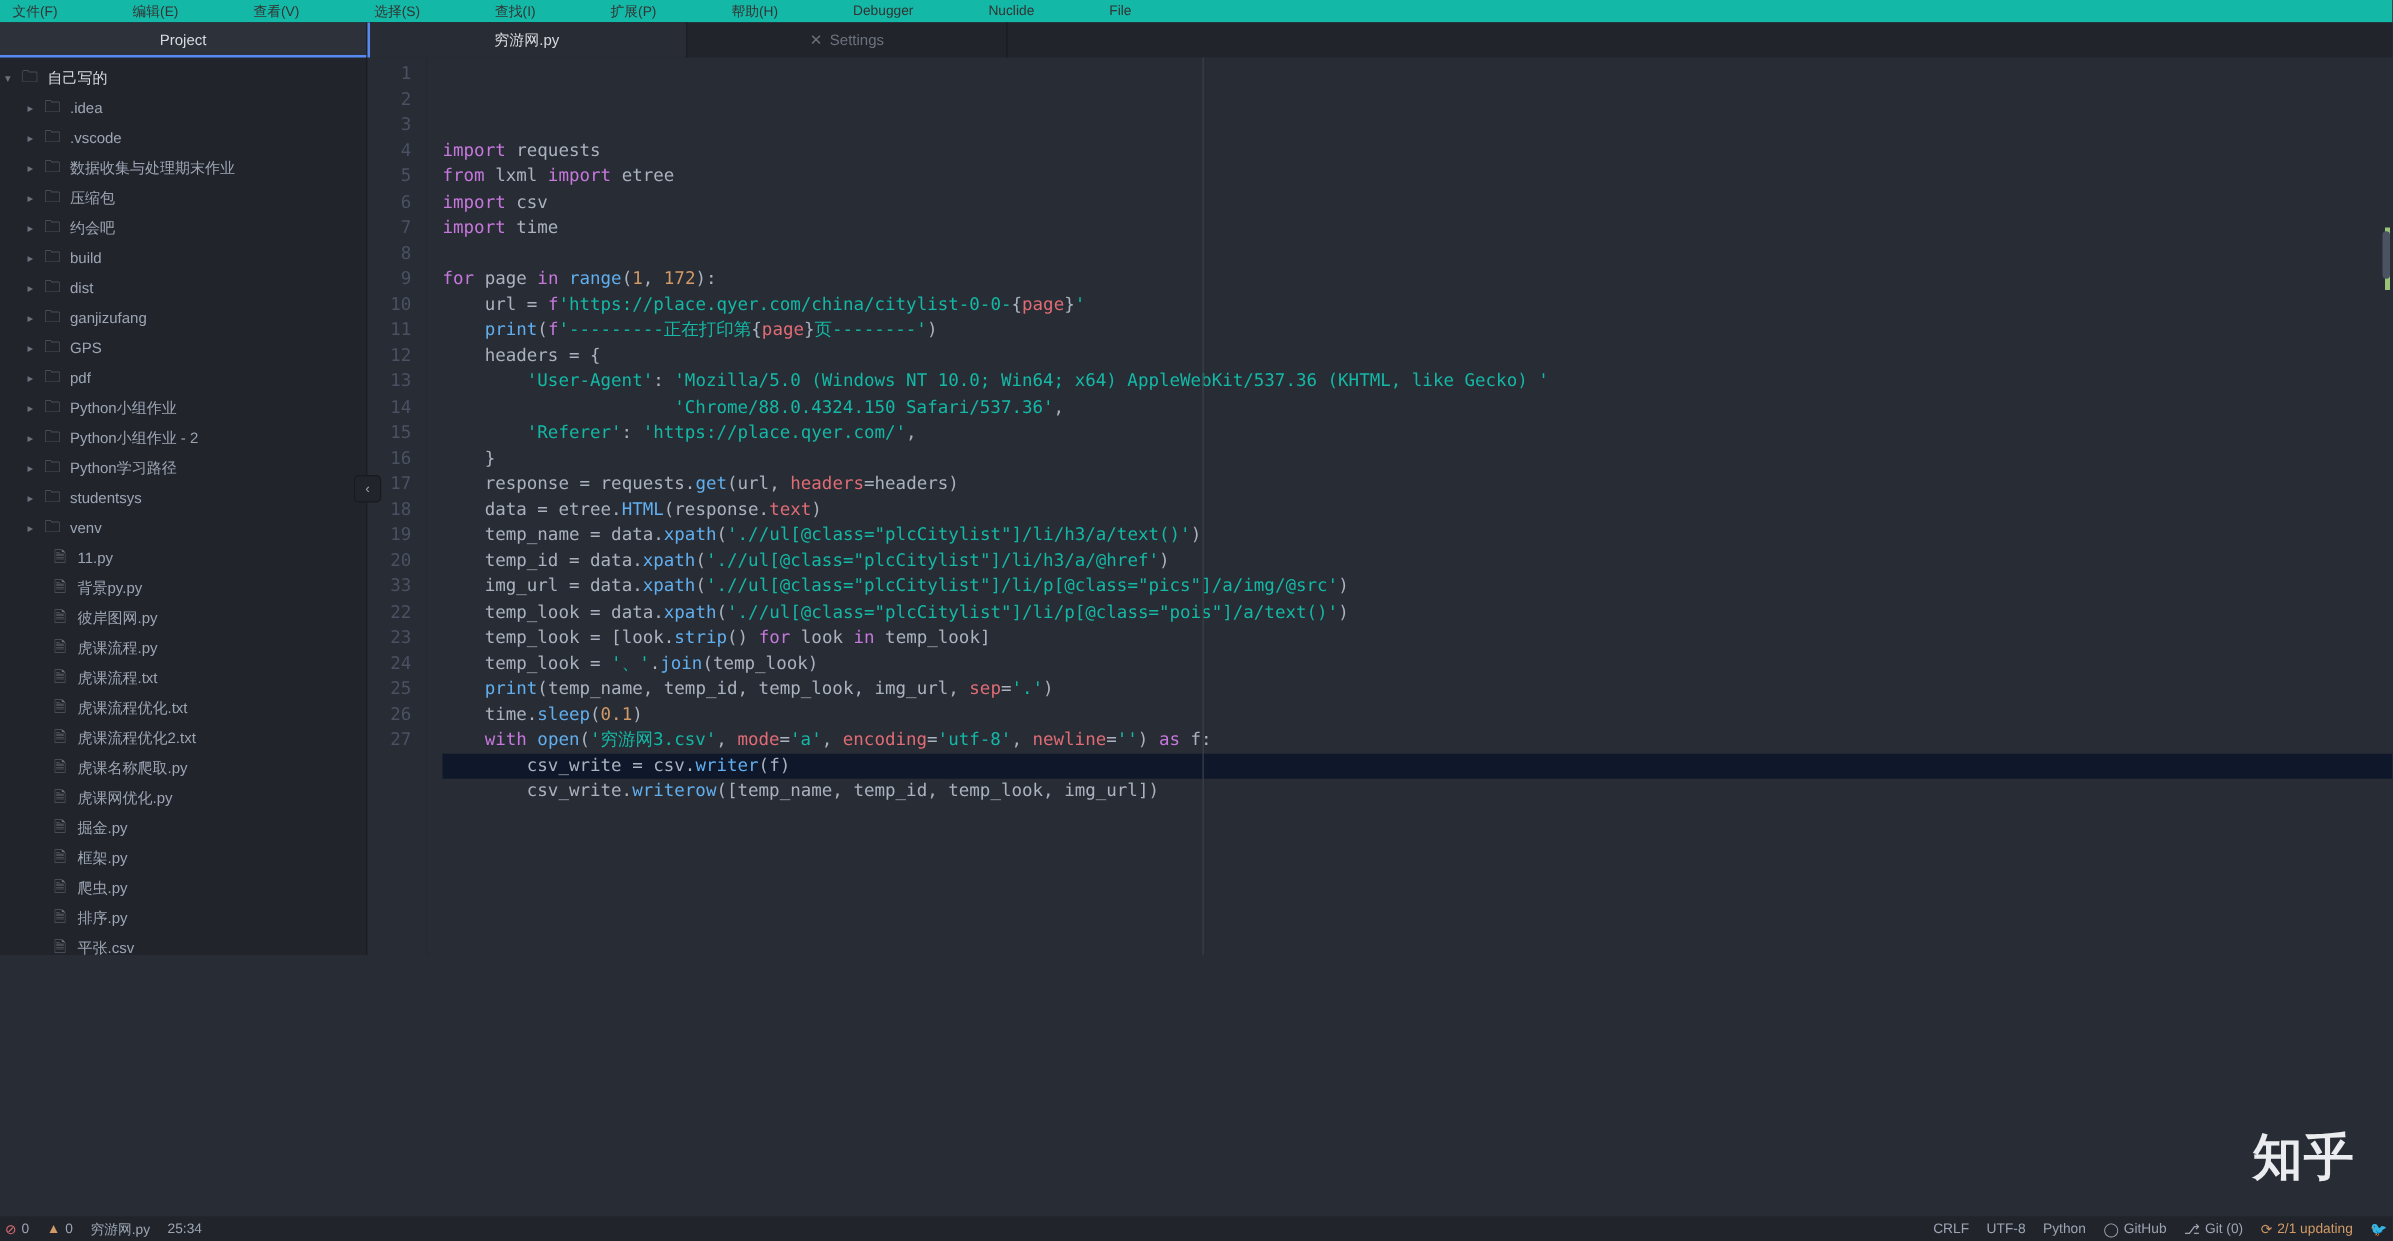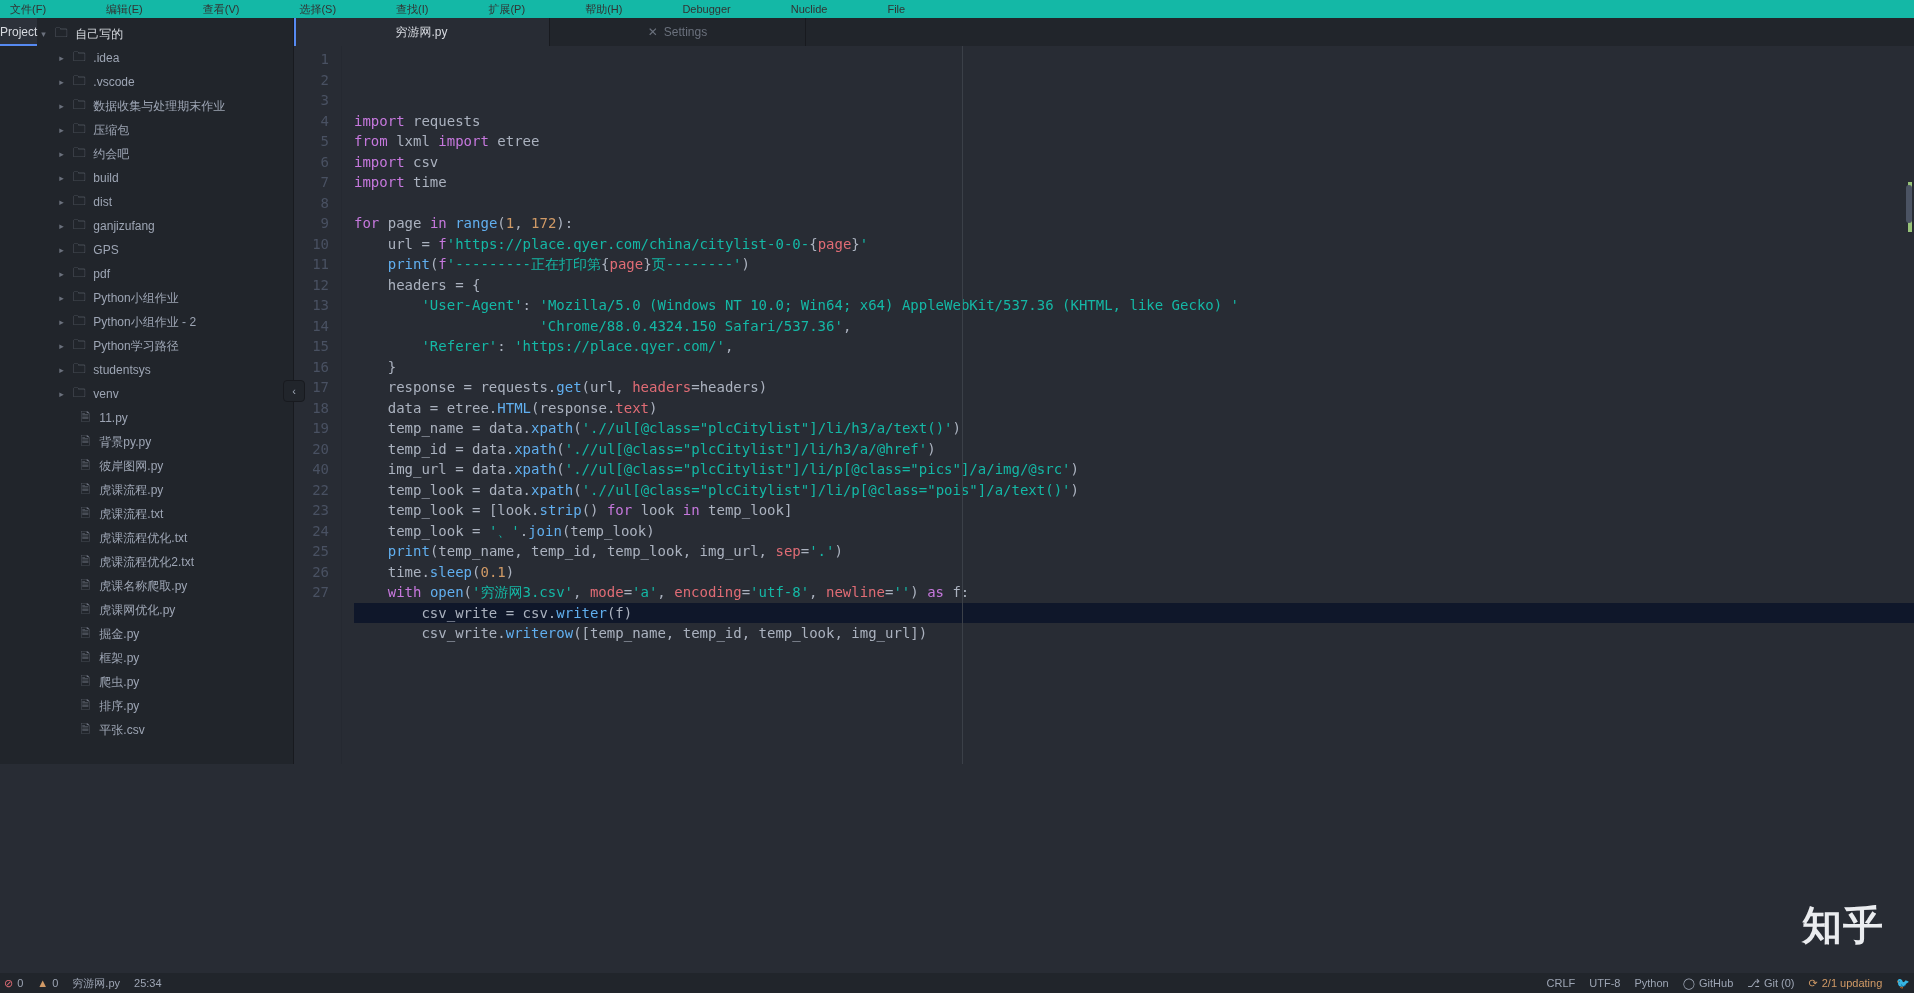--- a/index.html
+++ b/index.html
@@ -23,21 +23,21 @@
   font-size: 11px;
   gap: 44px;
 }
 .menubar span { padding: 0 8px; cursor: default; }
 .main { display: flex; height: 746px; }
 .sidebar {
   width: 294px;
   background: #21252b;
   border-right: 1px solid #181a1f;
   display: flex;
-  flex-direction: row;
+  flex-direction: column;
 }
 .sidebar-tab {
   height: 28px;
   text-align: center;
   line-height: 28px;
   color: #d7dae0;
   font-size: 12px;
   border-bottom: 2px solid #568af2;
   background: #2c313a;
 }
@@ -325,21 +325,21 @@
           <div>11</div>
           <div>12</div>
           <div>13</div>
           <div>14</div>
           <div>15</div>
           <div>16</div>
           <div>17</div>
           <div>18</div>
           <div>19</div>
           <div>20</div>
-          <div>40</div>
+          <div>33</div>
           <div>22</div>
           <div>23</div>
           <div>24</div>
           <div>25</div>
           <div>26</div>
           <div>27</div>
         </div>
       <div class="code" id="code">
         <div class="ruler"></div>
       <div class="row"><span class="kw">import</span><span class="op"> requests</span></div><div class="row"><span class="kw">from</span><span class="op"> lxml </span><span class="kw">import</span><span class="op"> etree</span></div><div class="row"><span class="kw">import</span><span class="op"> csv</span></div><div class="row"><span class="kw">import</span><span class="op"> time</span></div><div class="row"></div><div class="row"><span class="kw">for</span><span class="op"> page </span><span class="kw">in</span><span class="op"> </span><span class="fn">range</span><span class="op">(</span><span class="num">1</span><span class="op">, </span><span class="num">172</span><span class="op">):</span></div><div class="row"><span class="op">    url </span><span class="op">=</span><span class="op"> </span><span class="kw">f</span><span class="str">'https://place.qyer.com/china/citylist-0-0-</span><span class="op">{</span><span class="id">page</span><span class="op">}</span><span class="str">'</span></div><div class="row"><span class="op">    </span><span class="fn">print</span><span class="op">(</span><span class="kw">f</span><span class="str">'---------正在打印第</span><span class="op">{</span><span class="id">page</span><span class="op">}</span><span class="str">页--------'</span><span class="op">)</span></div><div class="row"><span class="op">    headers </span><span class="op">=</span><span class="op"> {</span></div><div class="row"><span class="op">        </span><span class="str">'User-Agent'</span><span class="op">: </span><span class="str">'Mozilla/5.0 (Windows NT 10.0; Win64; x64) AppleWebKit/537.36 (KHTML, like Gecko) '</span></div><div class="row"><span class="op">                      </span><span class="str">'Chrome/88.0.4324.150 Safari/537.36'</span><span class="op">,</span></div><div class="row"><span class="op">        </span><span class="str">'Referer'</span><span class="op">: </span><span class="str">'https://place.qyer.com/'</span><span class="op">,</span></div><div class="row"><span class="op">    }</span></div><div class="row"><span class="op">    response </span><span class="op">=</span><span class="op"> requests.</span><span class="fn">get</span><span class="op">(url, </span><span class="id">headers</span><span class="op">=headers)</span></div><div class="row"><span class="op">    data </span><span class="op">=</span><span class="op"> etree.</span><span class="fn">HTML</span><span class="op">(response.</span><span class="id">text</span><span class="op">)</span></div><div class="row"><span class="op">    temp_name </span><span class="op">=</span><span class="op"> data.</span><span class="fn">xpath</span><span class="op">(</span><span class="str">'.//ul[@class="plcCitylist"]/li/h3/a/text()'</span><span class="op">)</span></div><div class="row"><span class="op">    temp_id </span><span class="op">=</span><span class="op"> data.</span><span class="fn">xpath</span><span class="op">(</span><span class="str">'.//ul[@class="plcCitylist"]/li/h3/a/@href'</span><span class="op">)</span></div><div class="row"><span class="op">    img_url </span><span class="op">=</span><span class="op"> data.</span><span class="fn">xpath</span><span class="op">(</span><span class="str">'.//ul[@class="plcCitylist"]/li/p[@class="pics"]/a/img/@src'</span><span class="op">)</span></div><div class="row"><span class="op">    temp_look </span><span class="op">=</span><span class="op"> data.</span><span class="fn">xpath</span><span class="op">(</span><span class="str">'.//ul[@class="plcCitylist"]/li/p[@class="pois"]/a/text()'</span><span class="op">)</span></div><div class="row"><span class="op">    temp_look </span><span class="op">=</span><span class="op"> [look.</span><span class="fn">strip</span><span class="op">() </span><span class="kw">for</span><span class="op"> look </span><span class="kw">in</span><span class="op"> temp_look]</span></div><div class="row"><span class="op">    temp_look </span><span class="op">=</span><span class="op"> </span><span class="str">'、'</span><span class="op">.</span><span class="fn">join</span><span class="op">(temp_look)</span></div><div class="row"><span class="op">    </span><span class="fn">print</span><span class="op">(temp_name, temp_id, temp_look, img_url, </span><span class="id">sep</span><span class="op">=</span><span class="str">'.'</span><span class="op">)</span></div><div class="row"><span class="op">    time.</span><span class="fn">sleep</span><span class="op">(</span><span class="num">0.1</span><span class="op">)</span></div><div class="row"><span class="op">    </span><span class="kw">with</span><span class="op"> </span><span class="fn">open</span><span class="op">(</span><span class="str">'穷游网3.csv'</span><span class="op">, </span><span class="id">mode</span><span class="op">=</span><span class="str">'a'</span><span class="op">, </span><span class="id">encoding</span><span class="op">=</span><span class="str">'utf-8'</span><span class="op">, </span><span class="id">newline</span><span class="op">=</span><span class="str">''</span><span class="op">) </span><span class="kw">as</span><span class="op"> f:</span></div><div class="row hl"><span class="op">        csv_write </span><span class="op">=</span><span class="op"> csv.</span><span class="fn">writer</span><span class="op">(f)</span></div><div class="row"><span class="op">        csv_write.</span><span class="fn">writerow</span><span class="op">([temp_name, temp_id, temp_look, img_url])</span></div><div class="row"></div></div>

